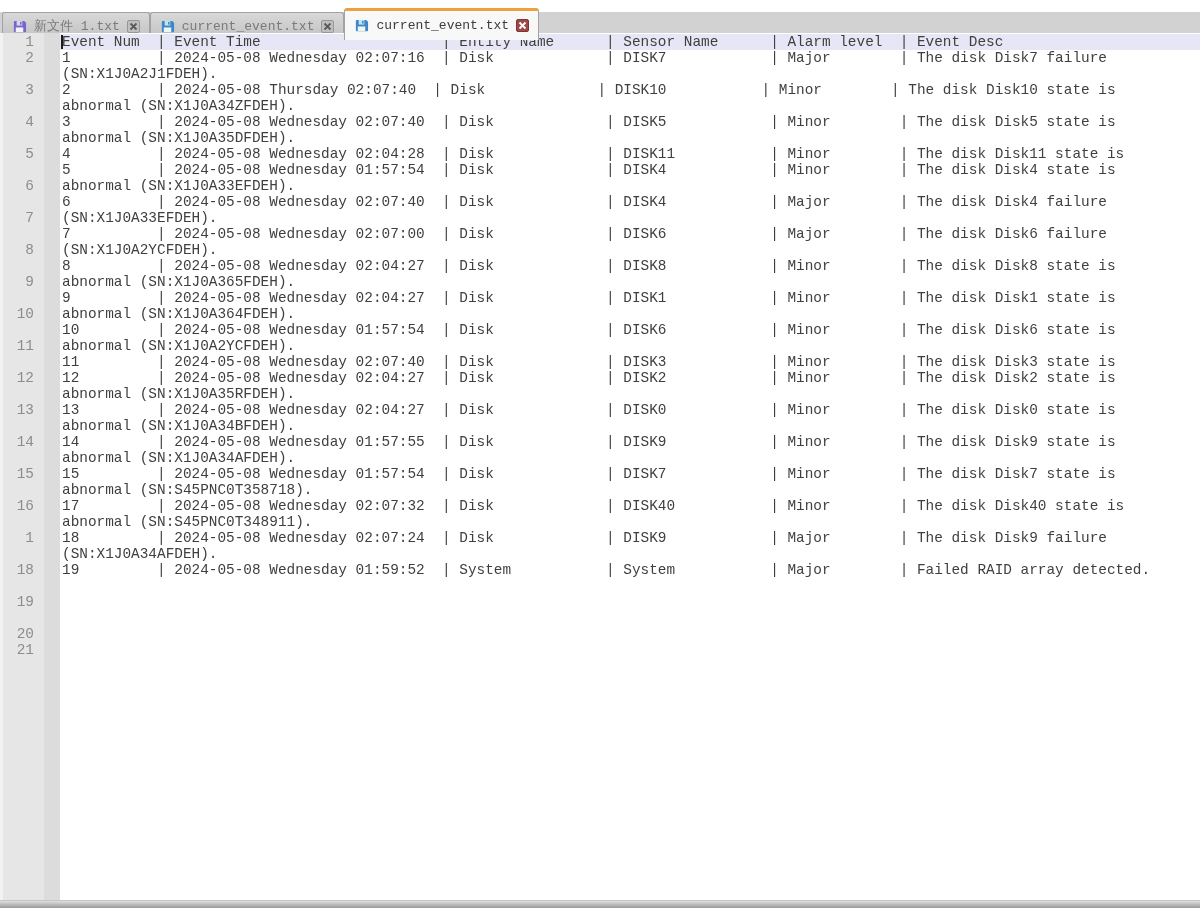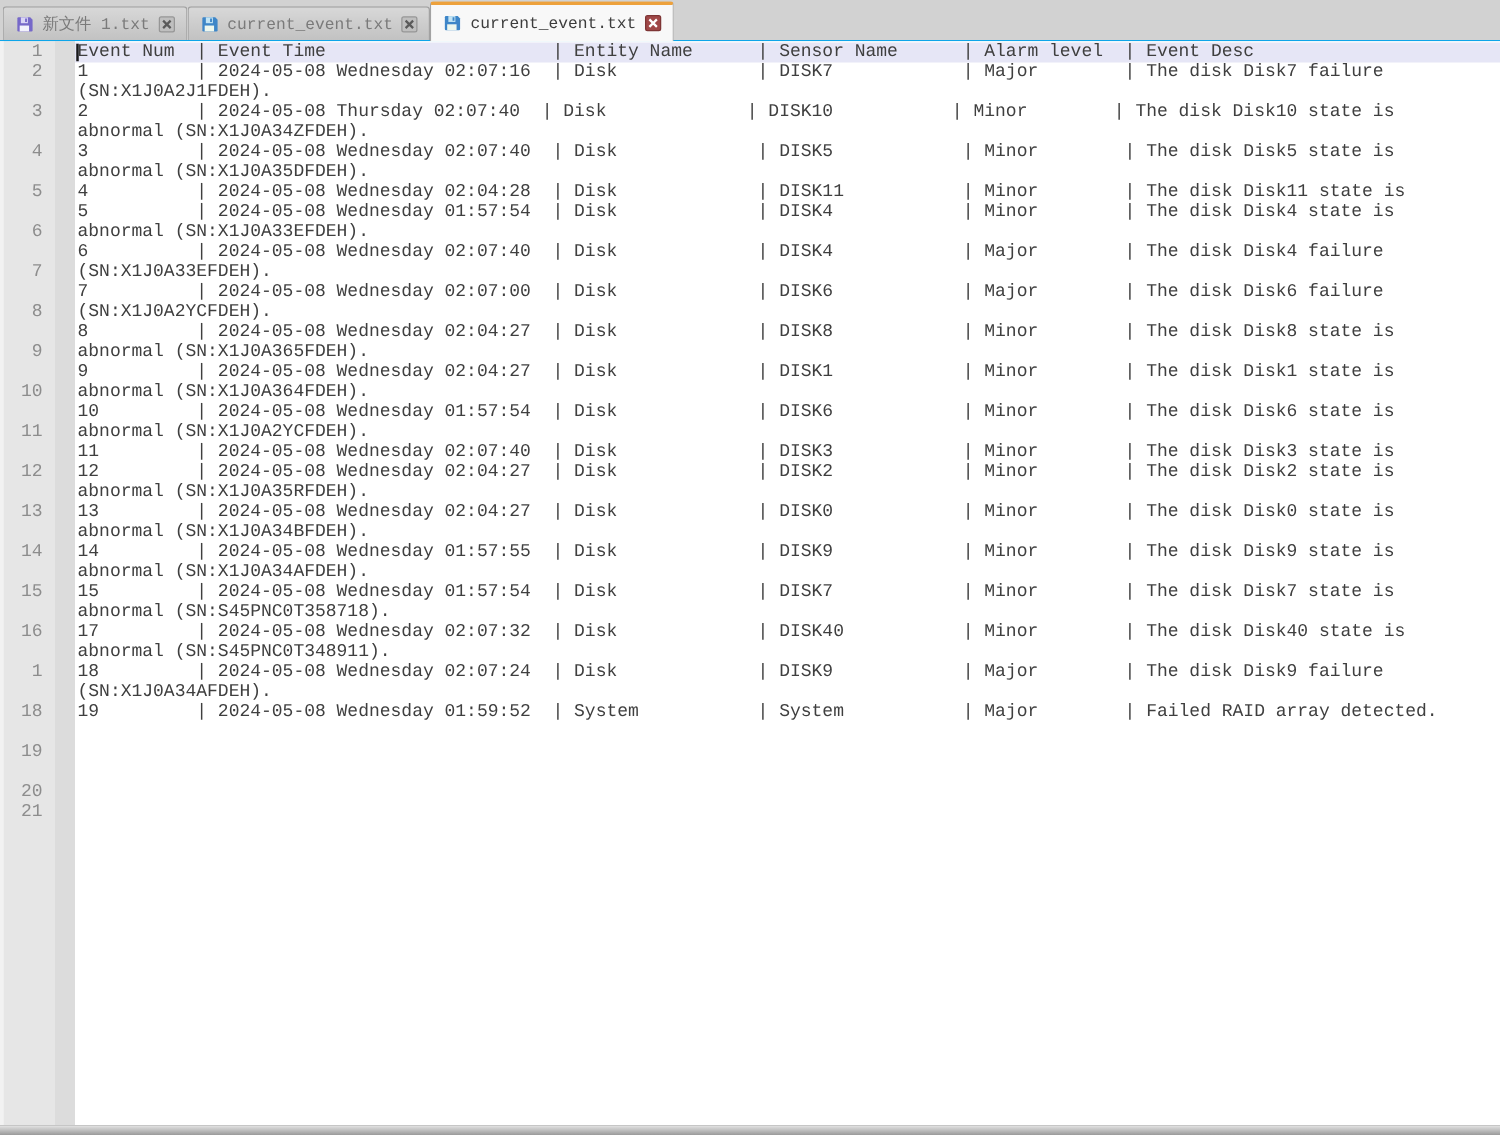--- a/index.html
+++ b/index.html
@@ -7,22 +7,22 @@
     --tab-accent:#eda13c; --tab-inactive-text:#7a7a7a; --tab-active-text:#3c3c3c;
     --close-red:#a04848; --close-gray:#bfbfbf; --floppy-purple:#7668c9; --floppy-blue:#3e86c8;
     --gutter-bg:#e6e6e6; --fold-bg:#dcdcdc; --line-num:#8d8d8d; --text:#3f3f3f;
     --cur-line:#e6e6f6; --thumb:#8b8b8b; --track:#f1f1f1; --editor-bg:#ffffff;
   }
   *{box-sizing:border-box; margin:0; padding:0;}
   body{width:1200px; height:908px; overflow:hidden; font-family:"Liberation Mono","DejaVu Sans Mono",monospace;}
   .window{position:relative; width:1200px; height:908px; background:var(--editor-bg);}
 
   
-  .tabbar{position:absolute; top:0; left:0; width:1200px; height:33px;
-    background:var(--tab-bar-bg); border-bottom:1px solid #0ea5e9;
+  .tabbar{position:absolute; top:12px; left:0; width:1200px; height:33px;
+    background:var(--tab-bar-bg); border-bottom:6px solid #0ea5e9;
     display:flex; align-items:flex-end; padding-left:2px;}
   .tab{display:flex; align-items:center; gap:7px; padding:0 9px; cursor:default;
     border:1px solid #a2a2a2; border-bottom:none; border-radius:3px 3px 0 0;
     font-size:13px; white-space:nowrap;}
   .tab.inactive{height:27px; background:linear-gradient(#d8d8d8,#c2c2c2); color:var(--tab-inactive-text);}
   .tab.active{height:32px; background:var(--tab-active-bg); color:var(--tab-active-text);
     border-top:3px solid var(--tab-accent); position:relative; z-index:2; margin-bottom:-1px;}
   .tab .closebox{width:13px; height:13px; border-radius:2px; display:flex; align-items:center; justify-content:center;}
   .tab.inactive .closebox{background:var(--close-gray); border:1px solid #969696;}
   .tab.active .closebox{background:var(--close-red); border:1px solid #7e3535;}

